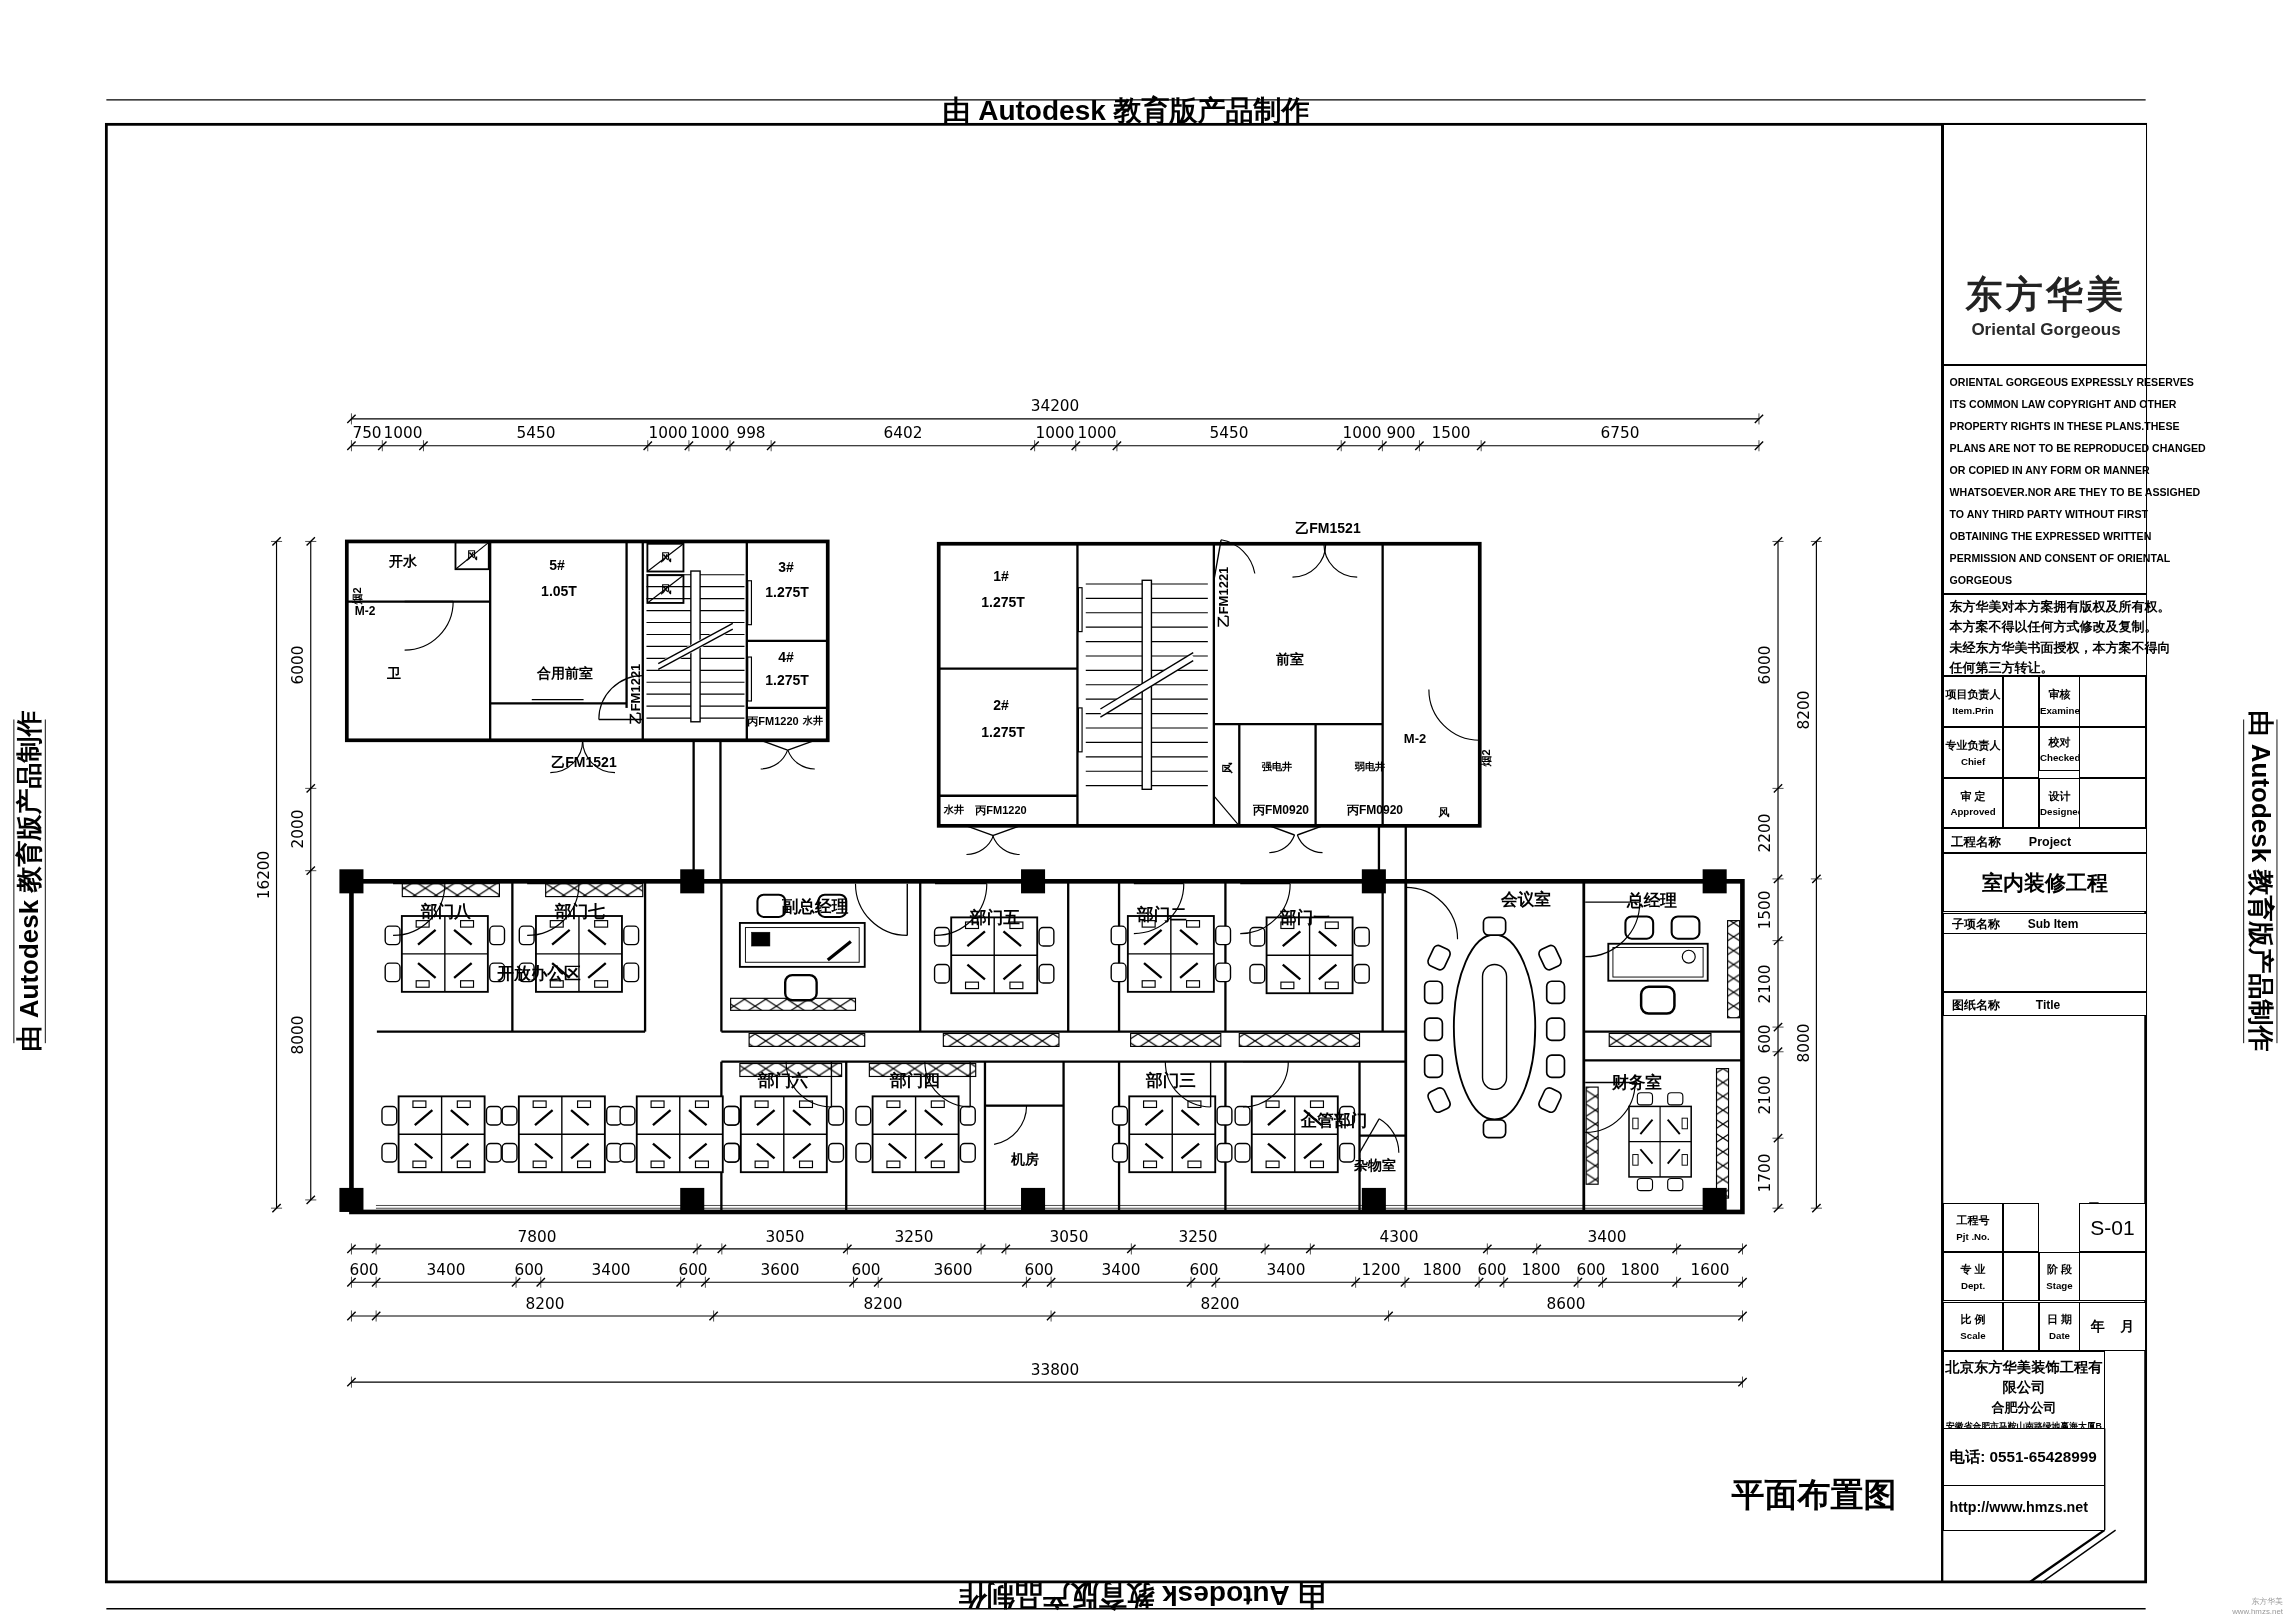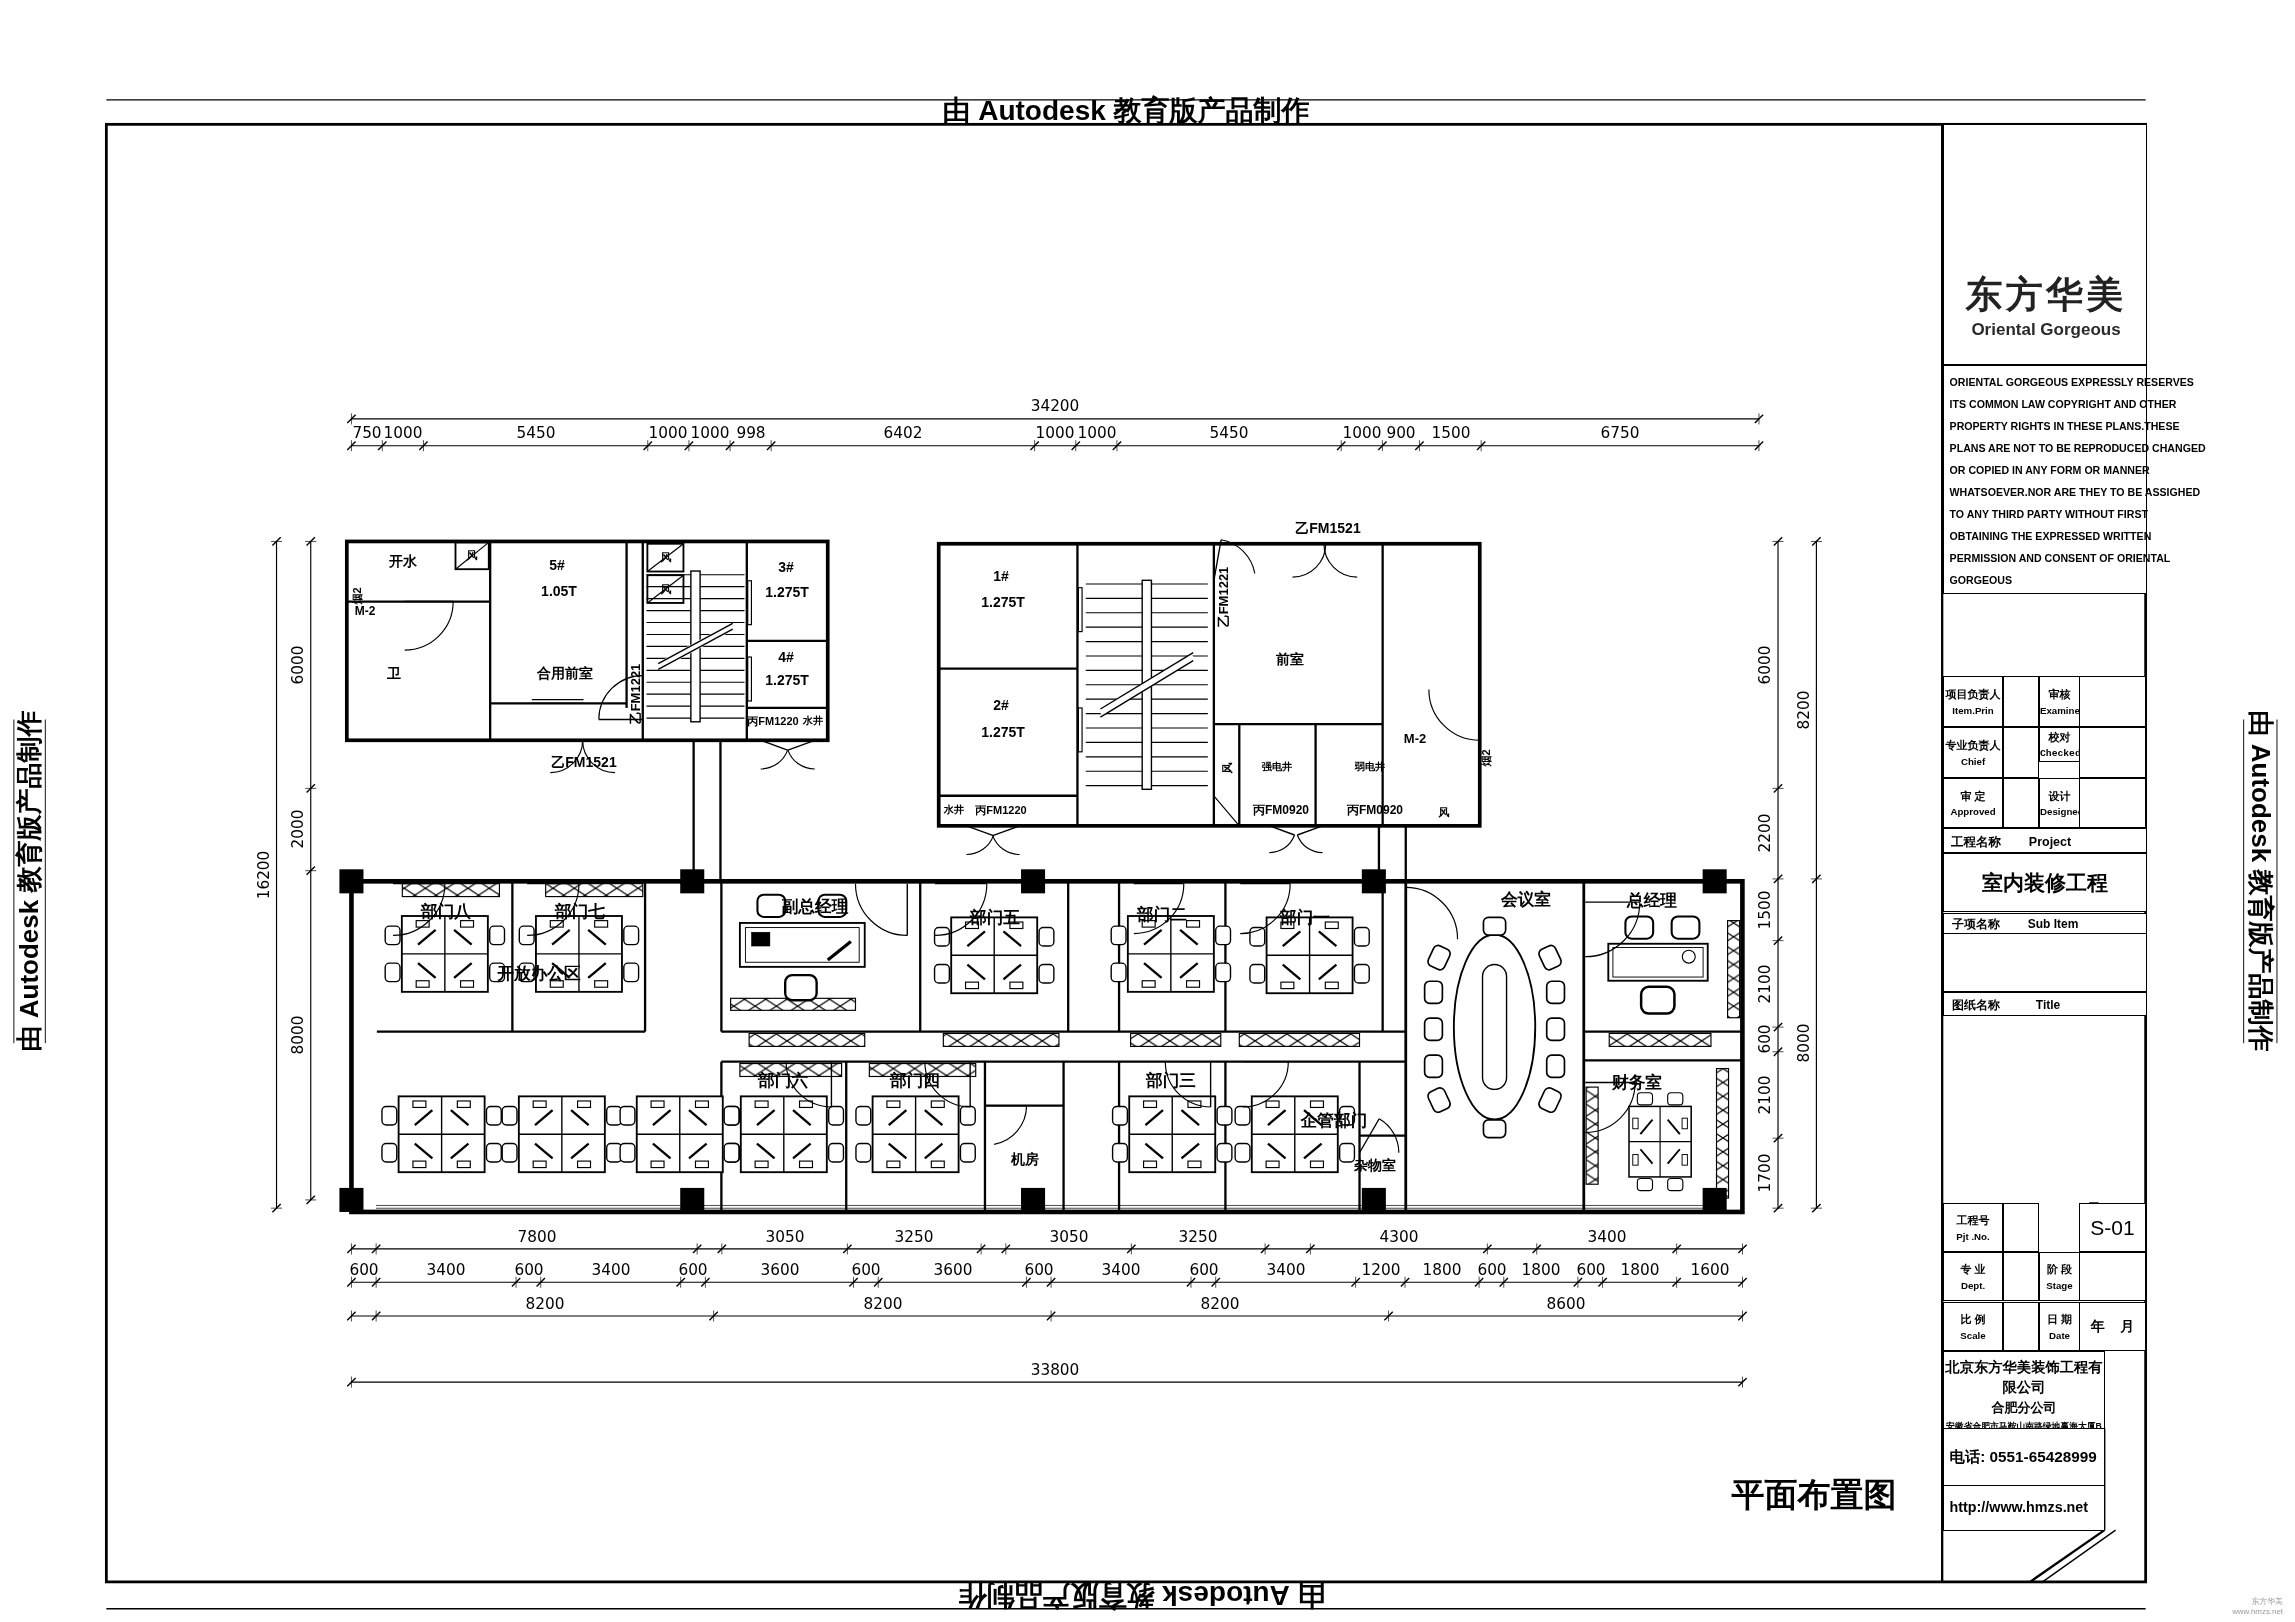--- a/index.html
+++ b/index.html
@@ -509,20 +509,26 @@
   <div class="copyline">PROPERTY RIGHTS IN THESE PLANS.THESE</div>
   <div class="copyline">PLANS ARE NOT TO BE REPRODUCED CHANGED</div>
   <div class="copyline">OR COPIED IN ANY FORM OR MANNER</div>
   <div class="copyline">WHATSOEVER.NOR ARE THEY TO BE ASSIGHED</div>
   <div class="copyline">TO ANY THIRD PARTY WITHOUT FIRST</div>
   <div class="copyline">OBTAINING THE EXPRESSED WRITTEN</div>
   <div class="copyline">PERMISSION AND CONSENT OF ORIENTAL</div>
   <div class="copyline">GORGEOUS</div>
 </div>
 
+<div class="cell" style="left:1943px;top:594px;width:204px;height:82px;padding:1.9px 0 0 5.6px;">
+  <div class="copycn">东方华美对本方案拥有版权及所有权。</div>
+  <div class="copycn">本方案不得以任何方式修改及复制。</div>
+  <div class="copycn">未经东方华美书面授权，本方案不得向</div>
+  <div class="copycn">任何第三方转让。</div>
+</div>
 
 <div class="cell" style="left:1943px;top:676px;width:60px;height:51px;">
   <div class="tb2">
         <span class="cn">项目负责人</span>
   <span class="en">Item.Prin</span>
       </div>
 </div>
 <div class="cell" style="left:2003px;top:676px;width:36px;height:51px;"></div>
 <div class="cell" style="left:2039px;top:676px;width:41px;height:51px;">
   <div class="tb2">
@@ -532,21 +538,21 @@
 </div>
 <div class="cell" style="left:2079px;top:676px;width:67px;height:51px;"></div>
 
 <div class="cell" style="left:1943px;top:727px;width:60px;height:51px;">
   <div class="tb2">
         <span class="cn">专业负责人</span>
   <span class="en">Chief</span>
       </div>
 </div>
 <div class="cell" style="left:2003px;top:727px;width:36px;height:51px;"></div>
-<div class="cell" style="left:2039px;top:727px;width:41px;height:35px;font-family:Liberation Mono, monospace;">
+<div class="cell" style="left:2039px;top:727px;width:41px;height:44px;">
   <div class="tb2">
         <span class="cn">校对</span>
   <span class="en">Checked</span>
       </div>
 </div>
 <div class="cell" style="left:2079px;top:727px;width:67px;height:51px;"></div>
 
 <div class="cell" style="left:1943px;top:778px;width:60px;height:50px;">
   <div class="tb2">
         <span class="cn">审 定</span>

